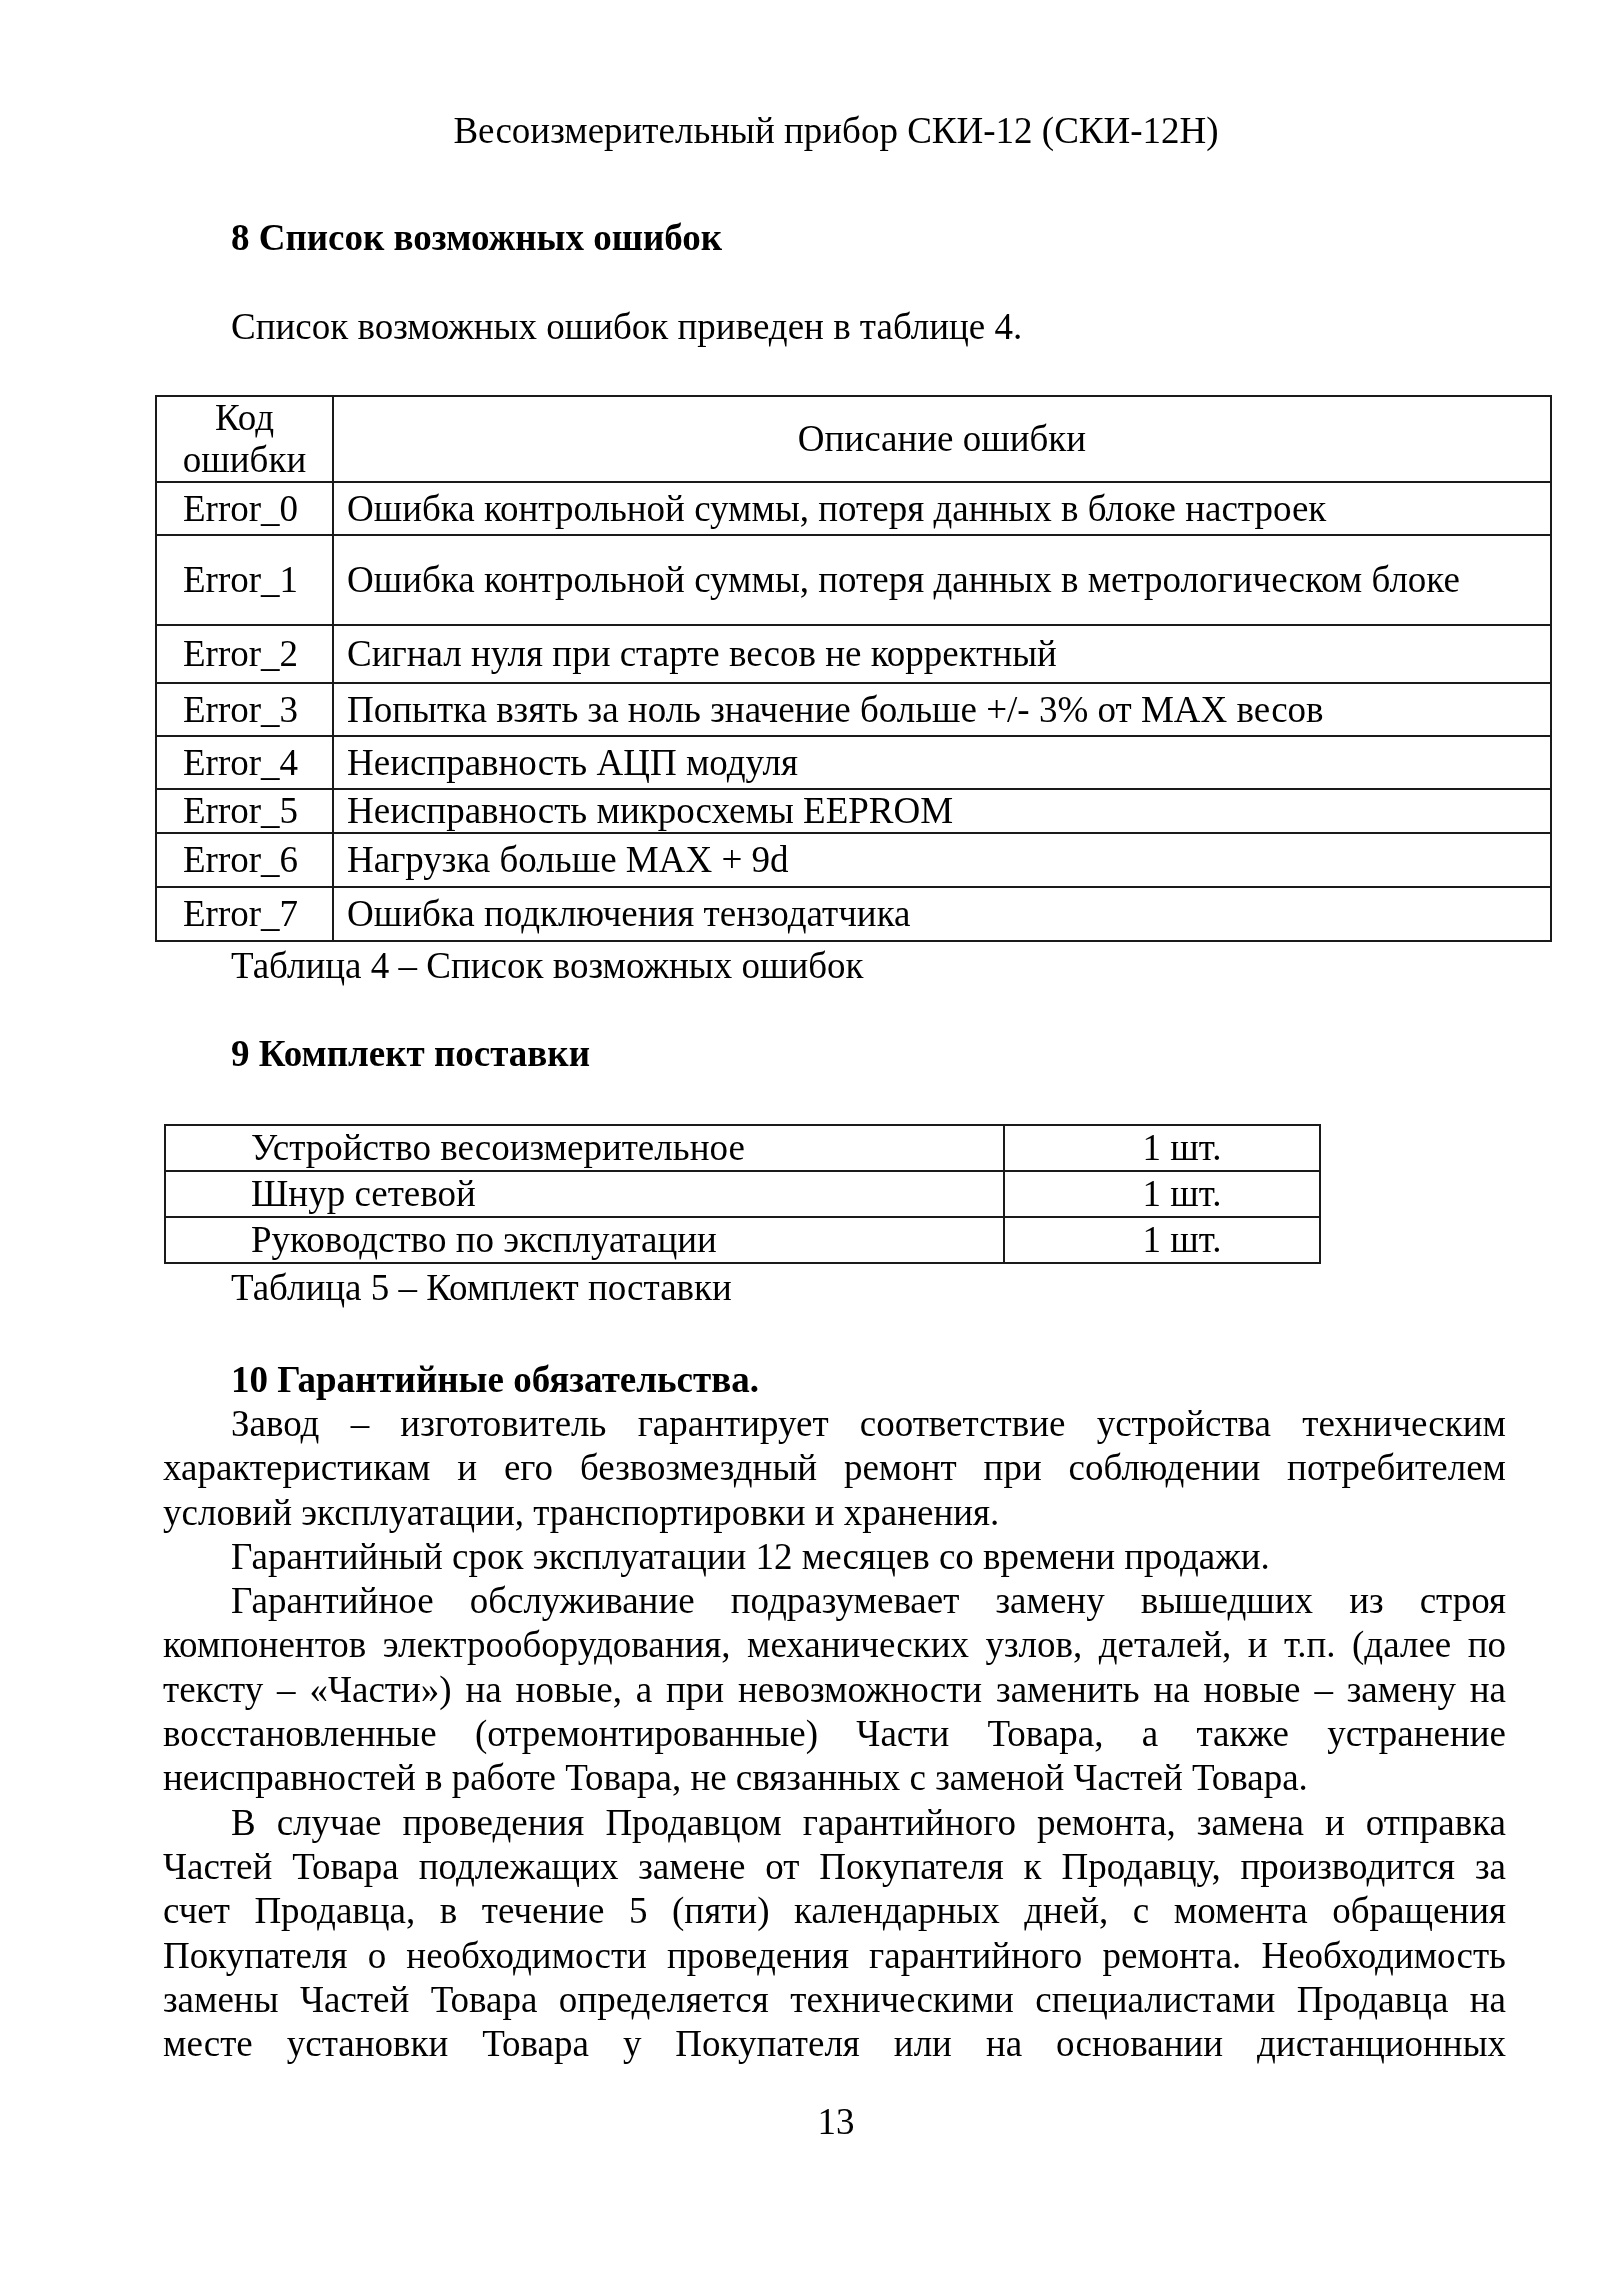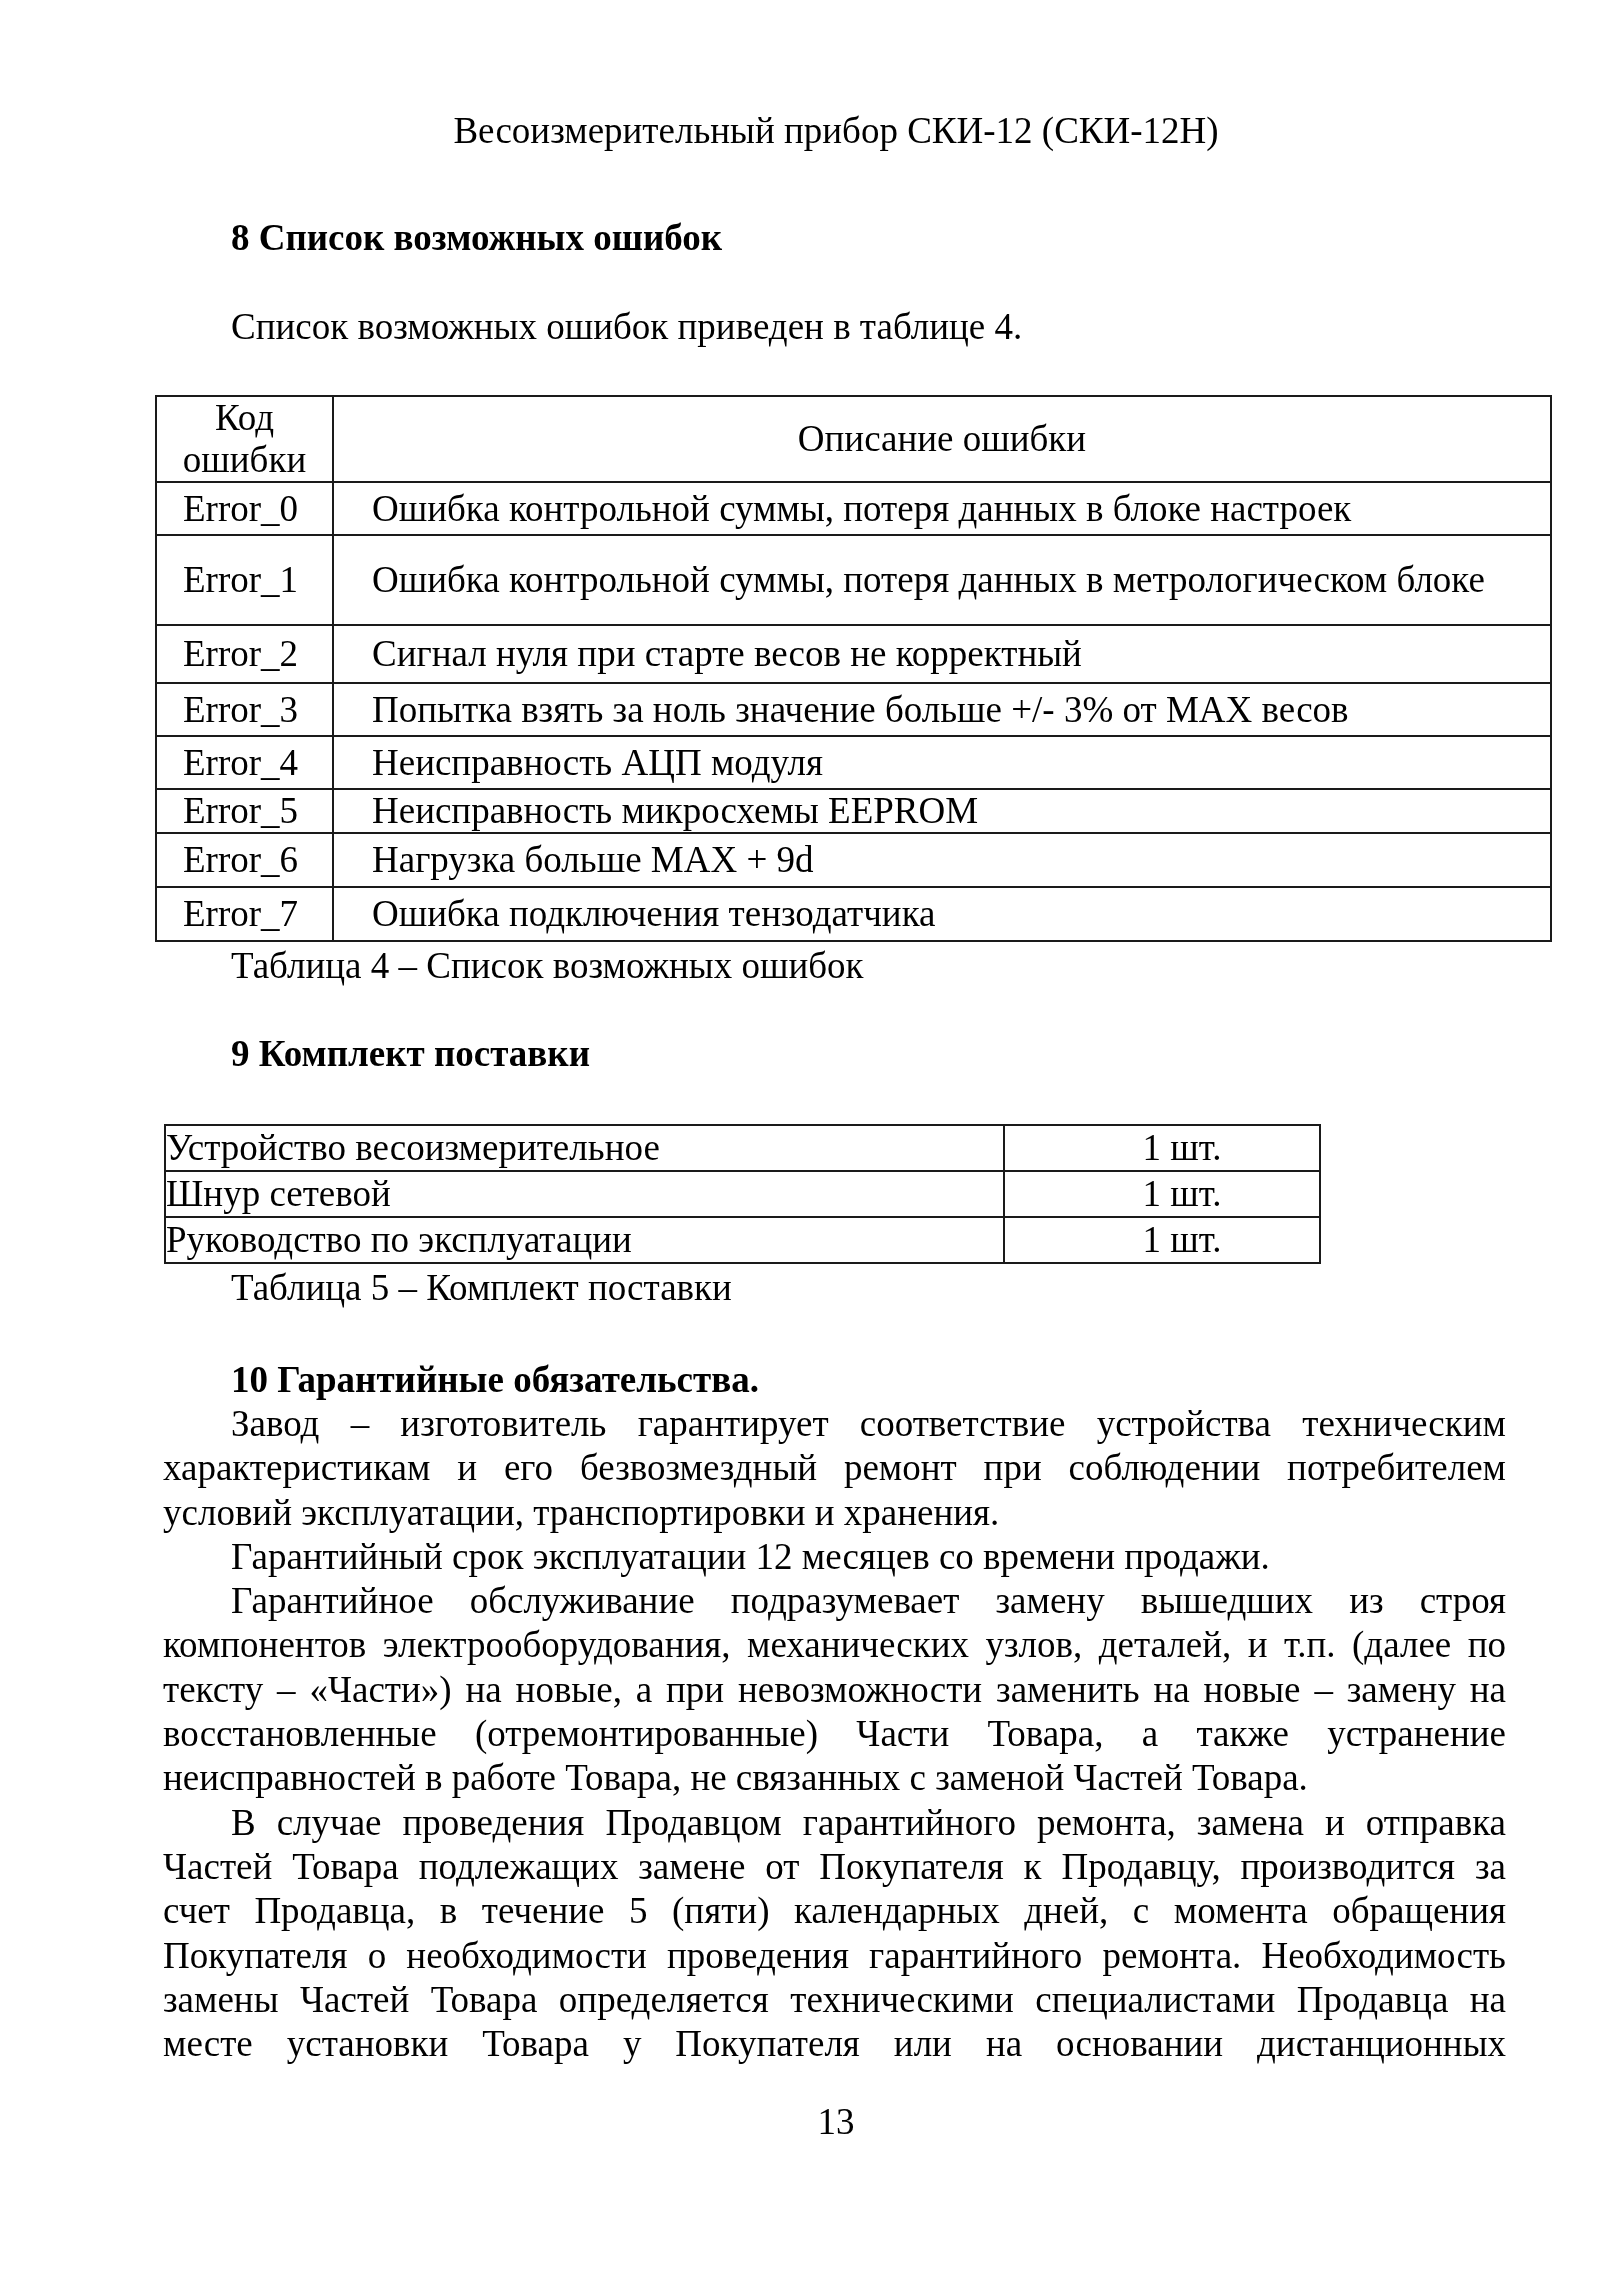--- a/index.html
+++ b/index.html
@@ -5,23 +5,23 @@
   html, body { margin: 0; padding: 0; background: #ffffff; }
   body { width: 1613px; height: 2290px; position: relative; overflow: hidden;
          font-family: "Liberation Serif", "DejaVu Serif", serif; color: #000; }
   .abs { position: absolute; white-space: nowrap; }
   .running-header { top: 109px; left: 0; width: 1672px; text-align: center; font-size: 37px; line-height: 44px; }
   .h { font-weight: bold; font-size: 37px; line-height: 44px; }
   .t { font-size: 37px; line-height: 44px; }
   table.grid { position: absolute; border-collapse: collapse; font-size: 37px; }
   table.grid td { border: 2.3px solid #1a1a1a; padding: 0; vertical-align: middle; line-height: 42px; }
   .errors td.code { padding-left: 26px; }
-  .errors td.desc { padding-left: 38px; }
+  .errors td.desc { padding-left: 13px; }
   .errors tr.head td { text-align: center; height: 81px; }
-  .kit td.item { height: 44px; }
+  .kit td.item { padding-left: 85px; height: 44px; }
   .kit td.qty { text-align: center; height: 44px; padding-left: 40px; }
   .line { position: absolute; left: 163px; width: 1343px; font-size: 37px; line-height: 44px;
           text-align: justify; text-align-last: justify; white-space: normal; }
   .line.indent { left: 231px; width: 1275px; }
   .line.last { text-align-last: left; }
   .pagenum { top: 2100px; left: 0; width: 1672px; text-align: center; font-size: 37px; line-height: 44px; }
 </style>
 </head>
 <body>
 

